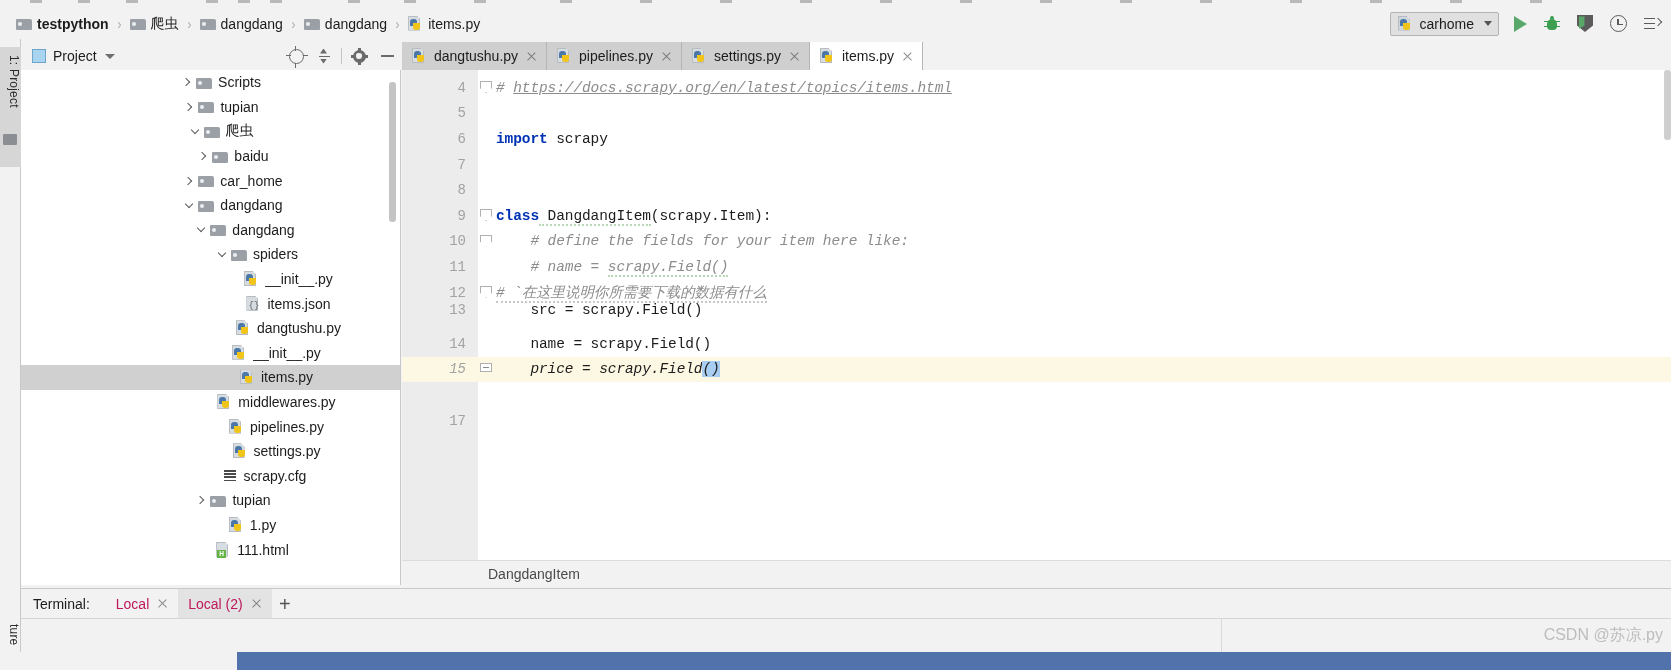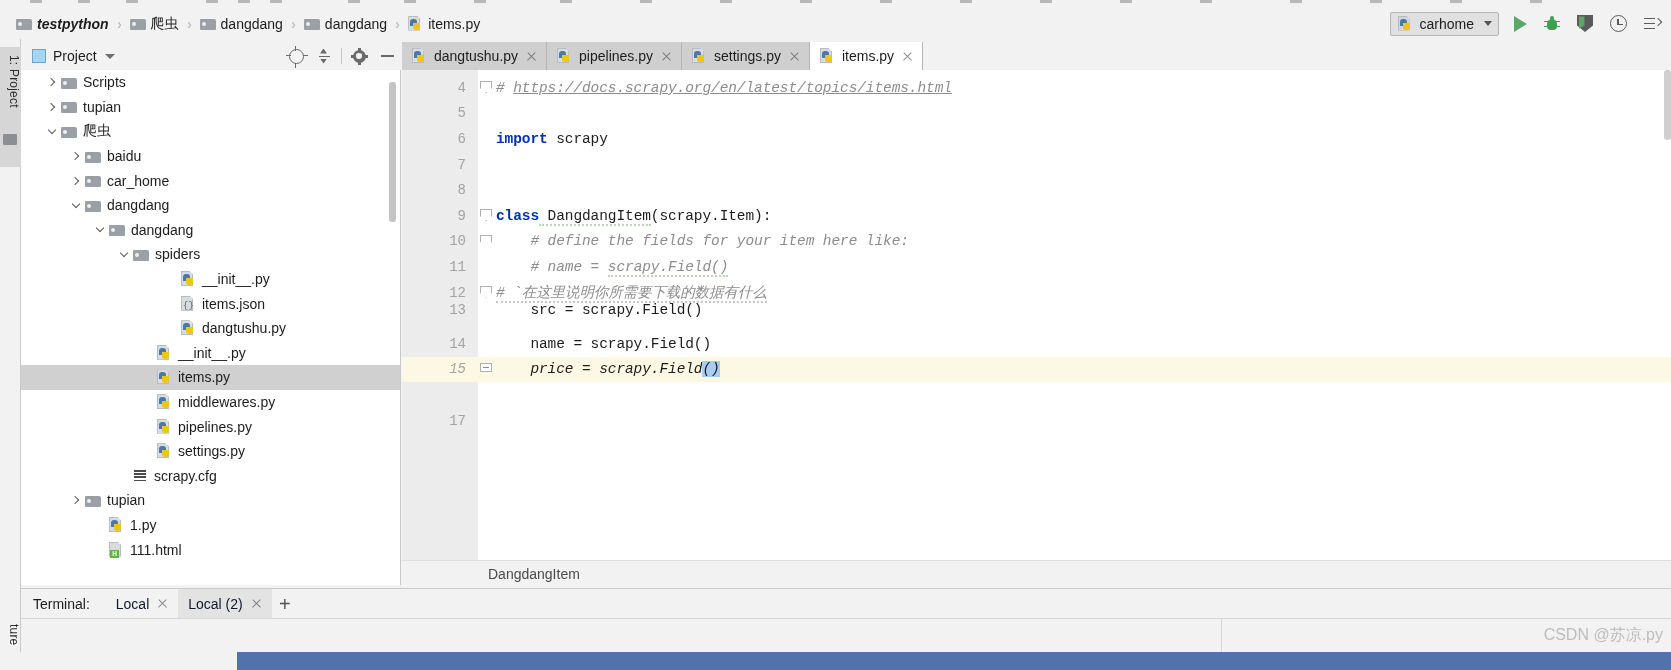--- a/index.html
+++ b/index.html
@@ -33,21 +33,21 @@
 
   
   .breadcrumb-bar {
     position: absolute; left: 0; top: 8px; width: 1671px; height: 31px;
     background: #f2f2f2;
     display: flex; align-items: center;
     padding-left: 16px;
   }
   .crumb { display: flex; align-items: center; height: 100%; }
   .crumb-label { font-size: 14px; color: #1c1c1c; margin-left: 5px; white-space: nowrap; }
-  .crumb.root .crumb-label { font-weight: bold; font-style: italic; }
+  .crumb.root .crumb-label { font-weight: bold; }
   .crumb-sep {
     color: #a8a8a8; font-size: 15px; margin: 0 8px; transform: scaleX(.8);
   }
   .ficon {
     width: 16px; height: 13px; display: inline-block; position: relative;
     flex: 0 0 auto;
   }
   .ficon.folder::before {
     content: ""; position: absolute; left: 0; top: 2px; width: 16px; height: 11px;
     background: #9aa0a6; border-radius: 1px 2px 1px 1px;
@@ -117,20 +117,21 @@
   .tree {
     position: absolute; left: 21px; top: 70px; width: 380px; height: 515px;
     background: #ffffff;
     overflow: hidden;
     border-right: 1px solid #c9c9c9;
   }
   .trow {
     height: 24.6px; display: flex; align-items: center;
     font-size: 14px; color: #1c1c1c; white-space: nowrap;
     padding-right: 4px;
+    justify-content: center;
   }
   .trow.selected { background: #d0d0d0; }
   .arrow {
     width: 18px; height: 24px; display: flex; align-items: center; justify-content: center;
     flex: 0 0 auto;
   }
   .arrow i {
     display: block; width: 6px; height: 6px;
     border-right: 1.6px solid #5a5a5a; border-bottom: 1.6px solid #5a5a5a;
   }
@@ -277,21 +278,21 @@
   
   .term-bar {
     position: absolute; left: 21px; top: 588px; width: 1650px; height: 30px;
     background: #f2f2f2;
     display: flex; align-items: center;
     border-top: 1px solid #c9c9c9;
   }
   .term-label { margin-left: 12px; font-size: 14px; color: #1c1c1c; }
   .term-tab {
     height: 30px; display: flex; align-items: center;
-    padding: 0 10px; font-size: 14px; color: #0f172a;
+    padding: 0 10px; font-size: 14px; color: #be185d;
   }
   .term-tab.active { background: #e3e3e3; }
   .term-tab .tab-x { margin-left: 8px; }
   .term-plus {
     width: 26px; height: 30px; display: flex; align-items: center; justify-content: center;
     font-size: 20px; color: #555; line-height: 1;
   }
 
   
   .lower-panel {

